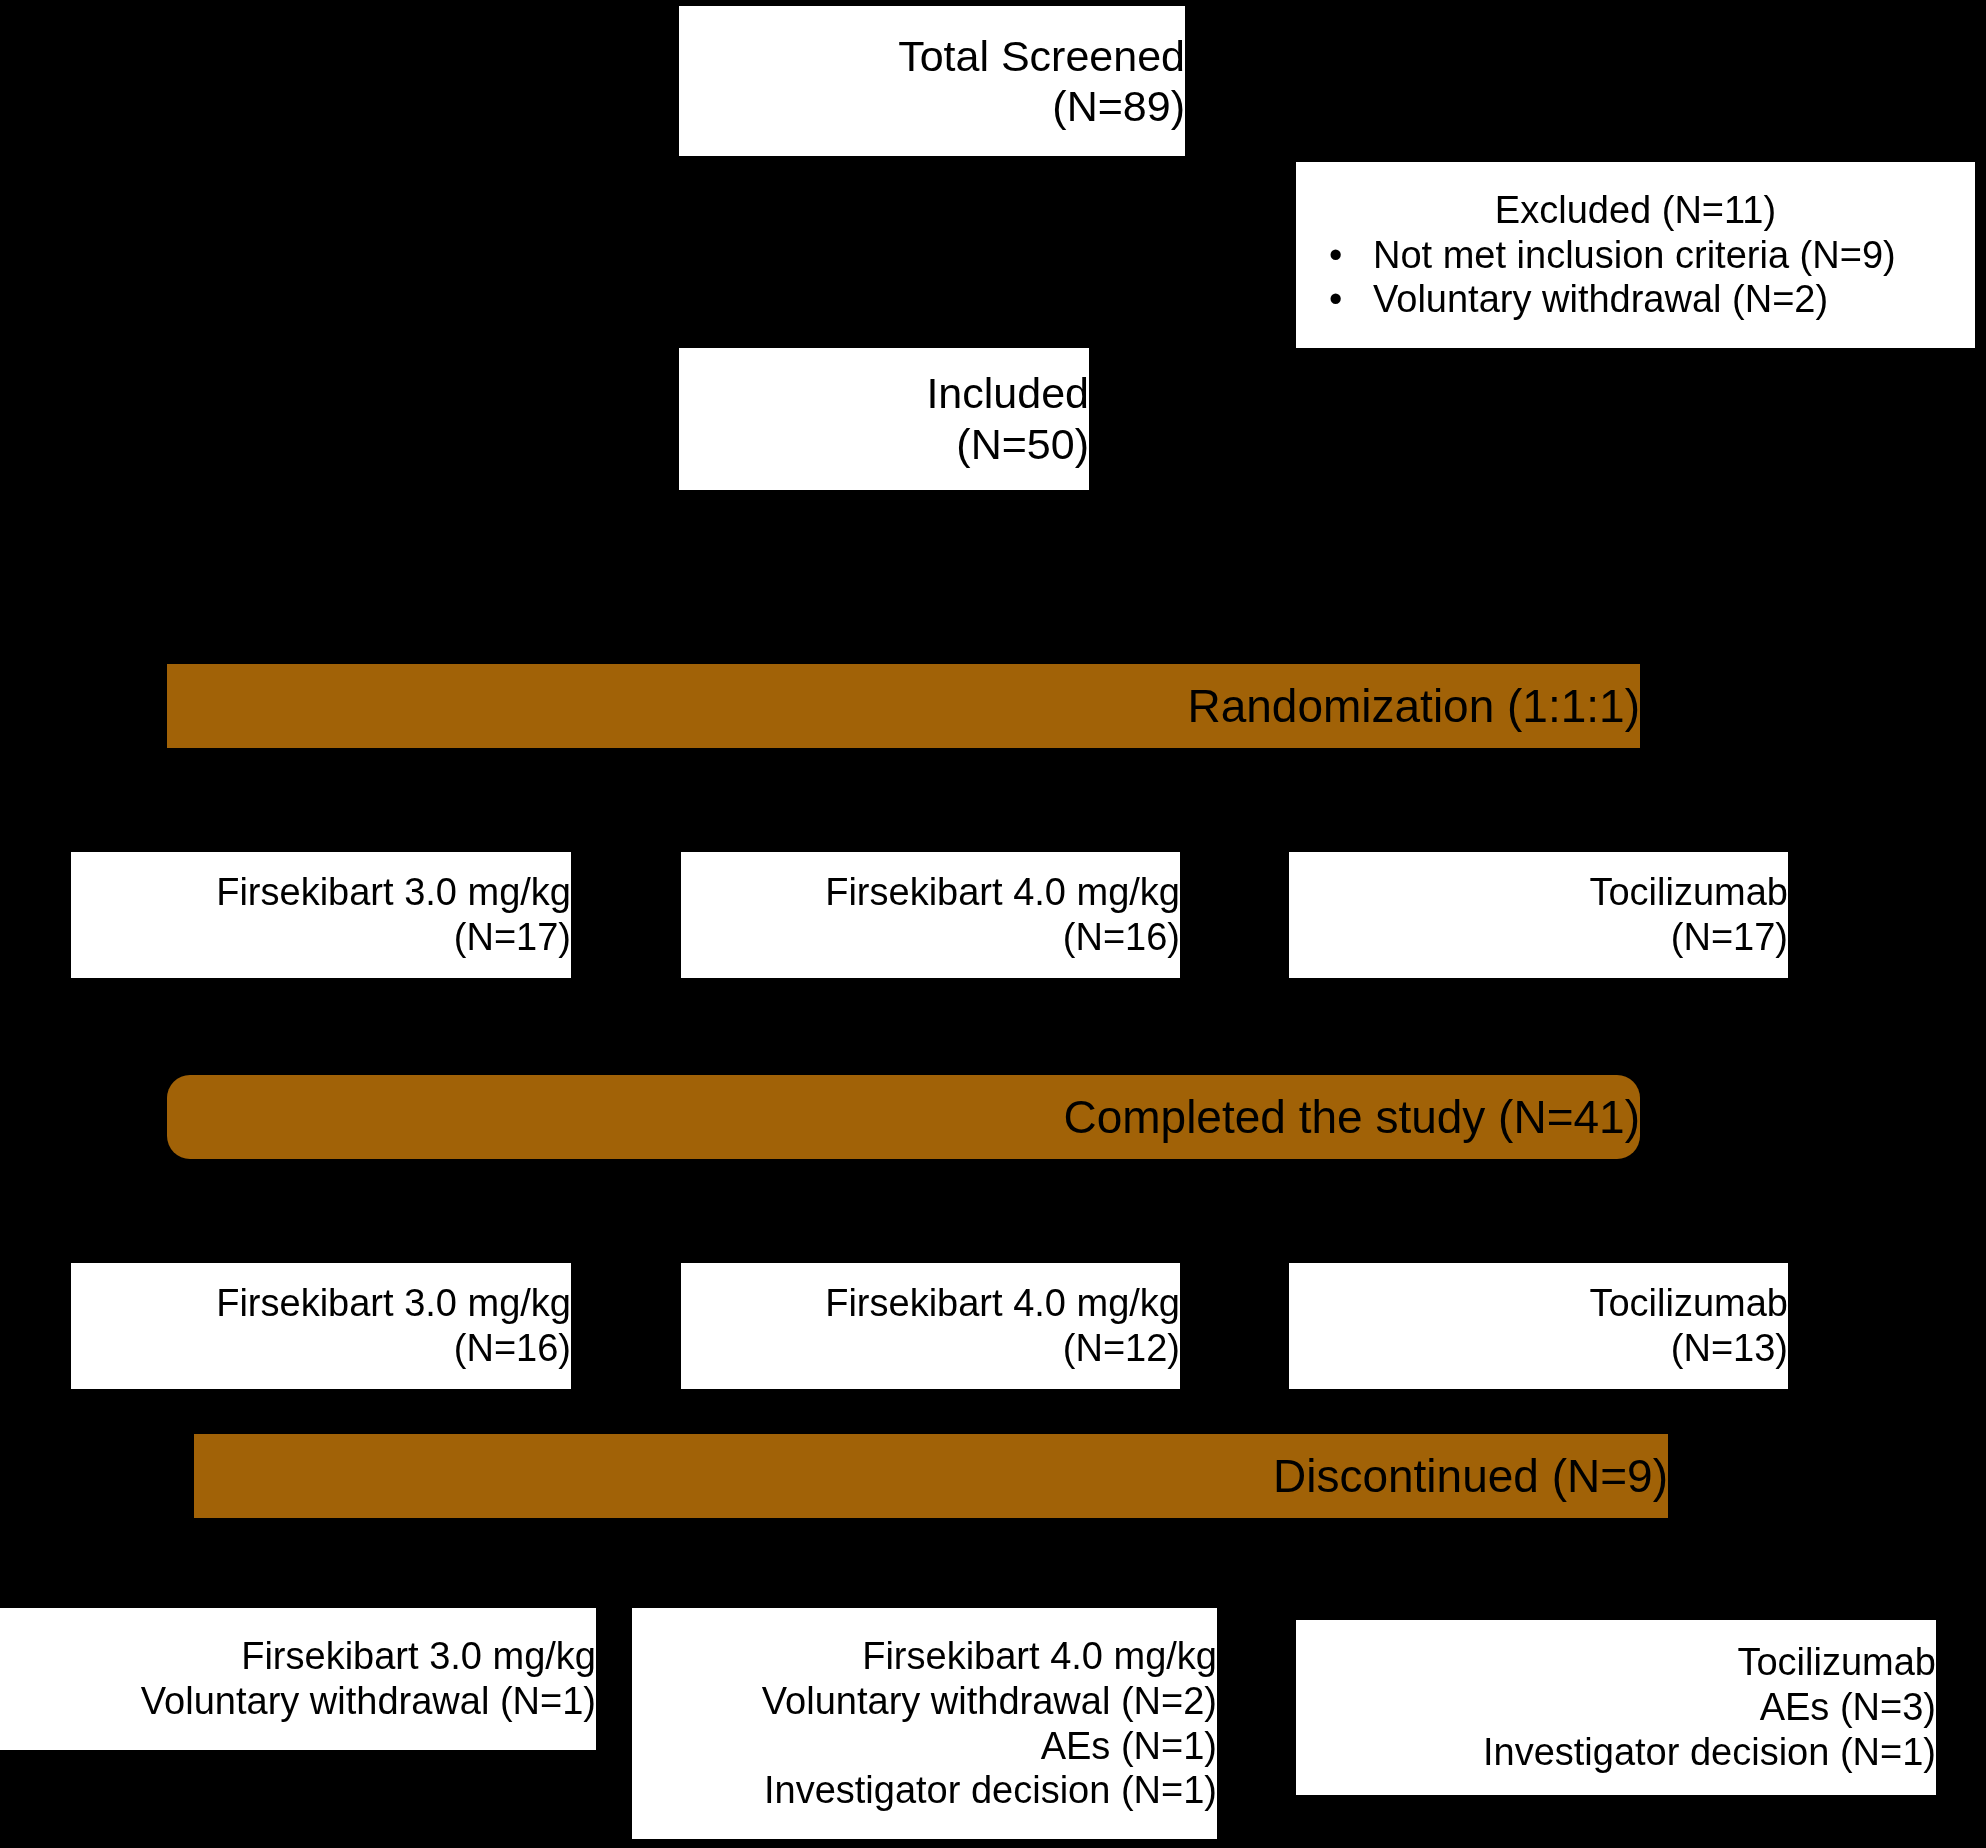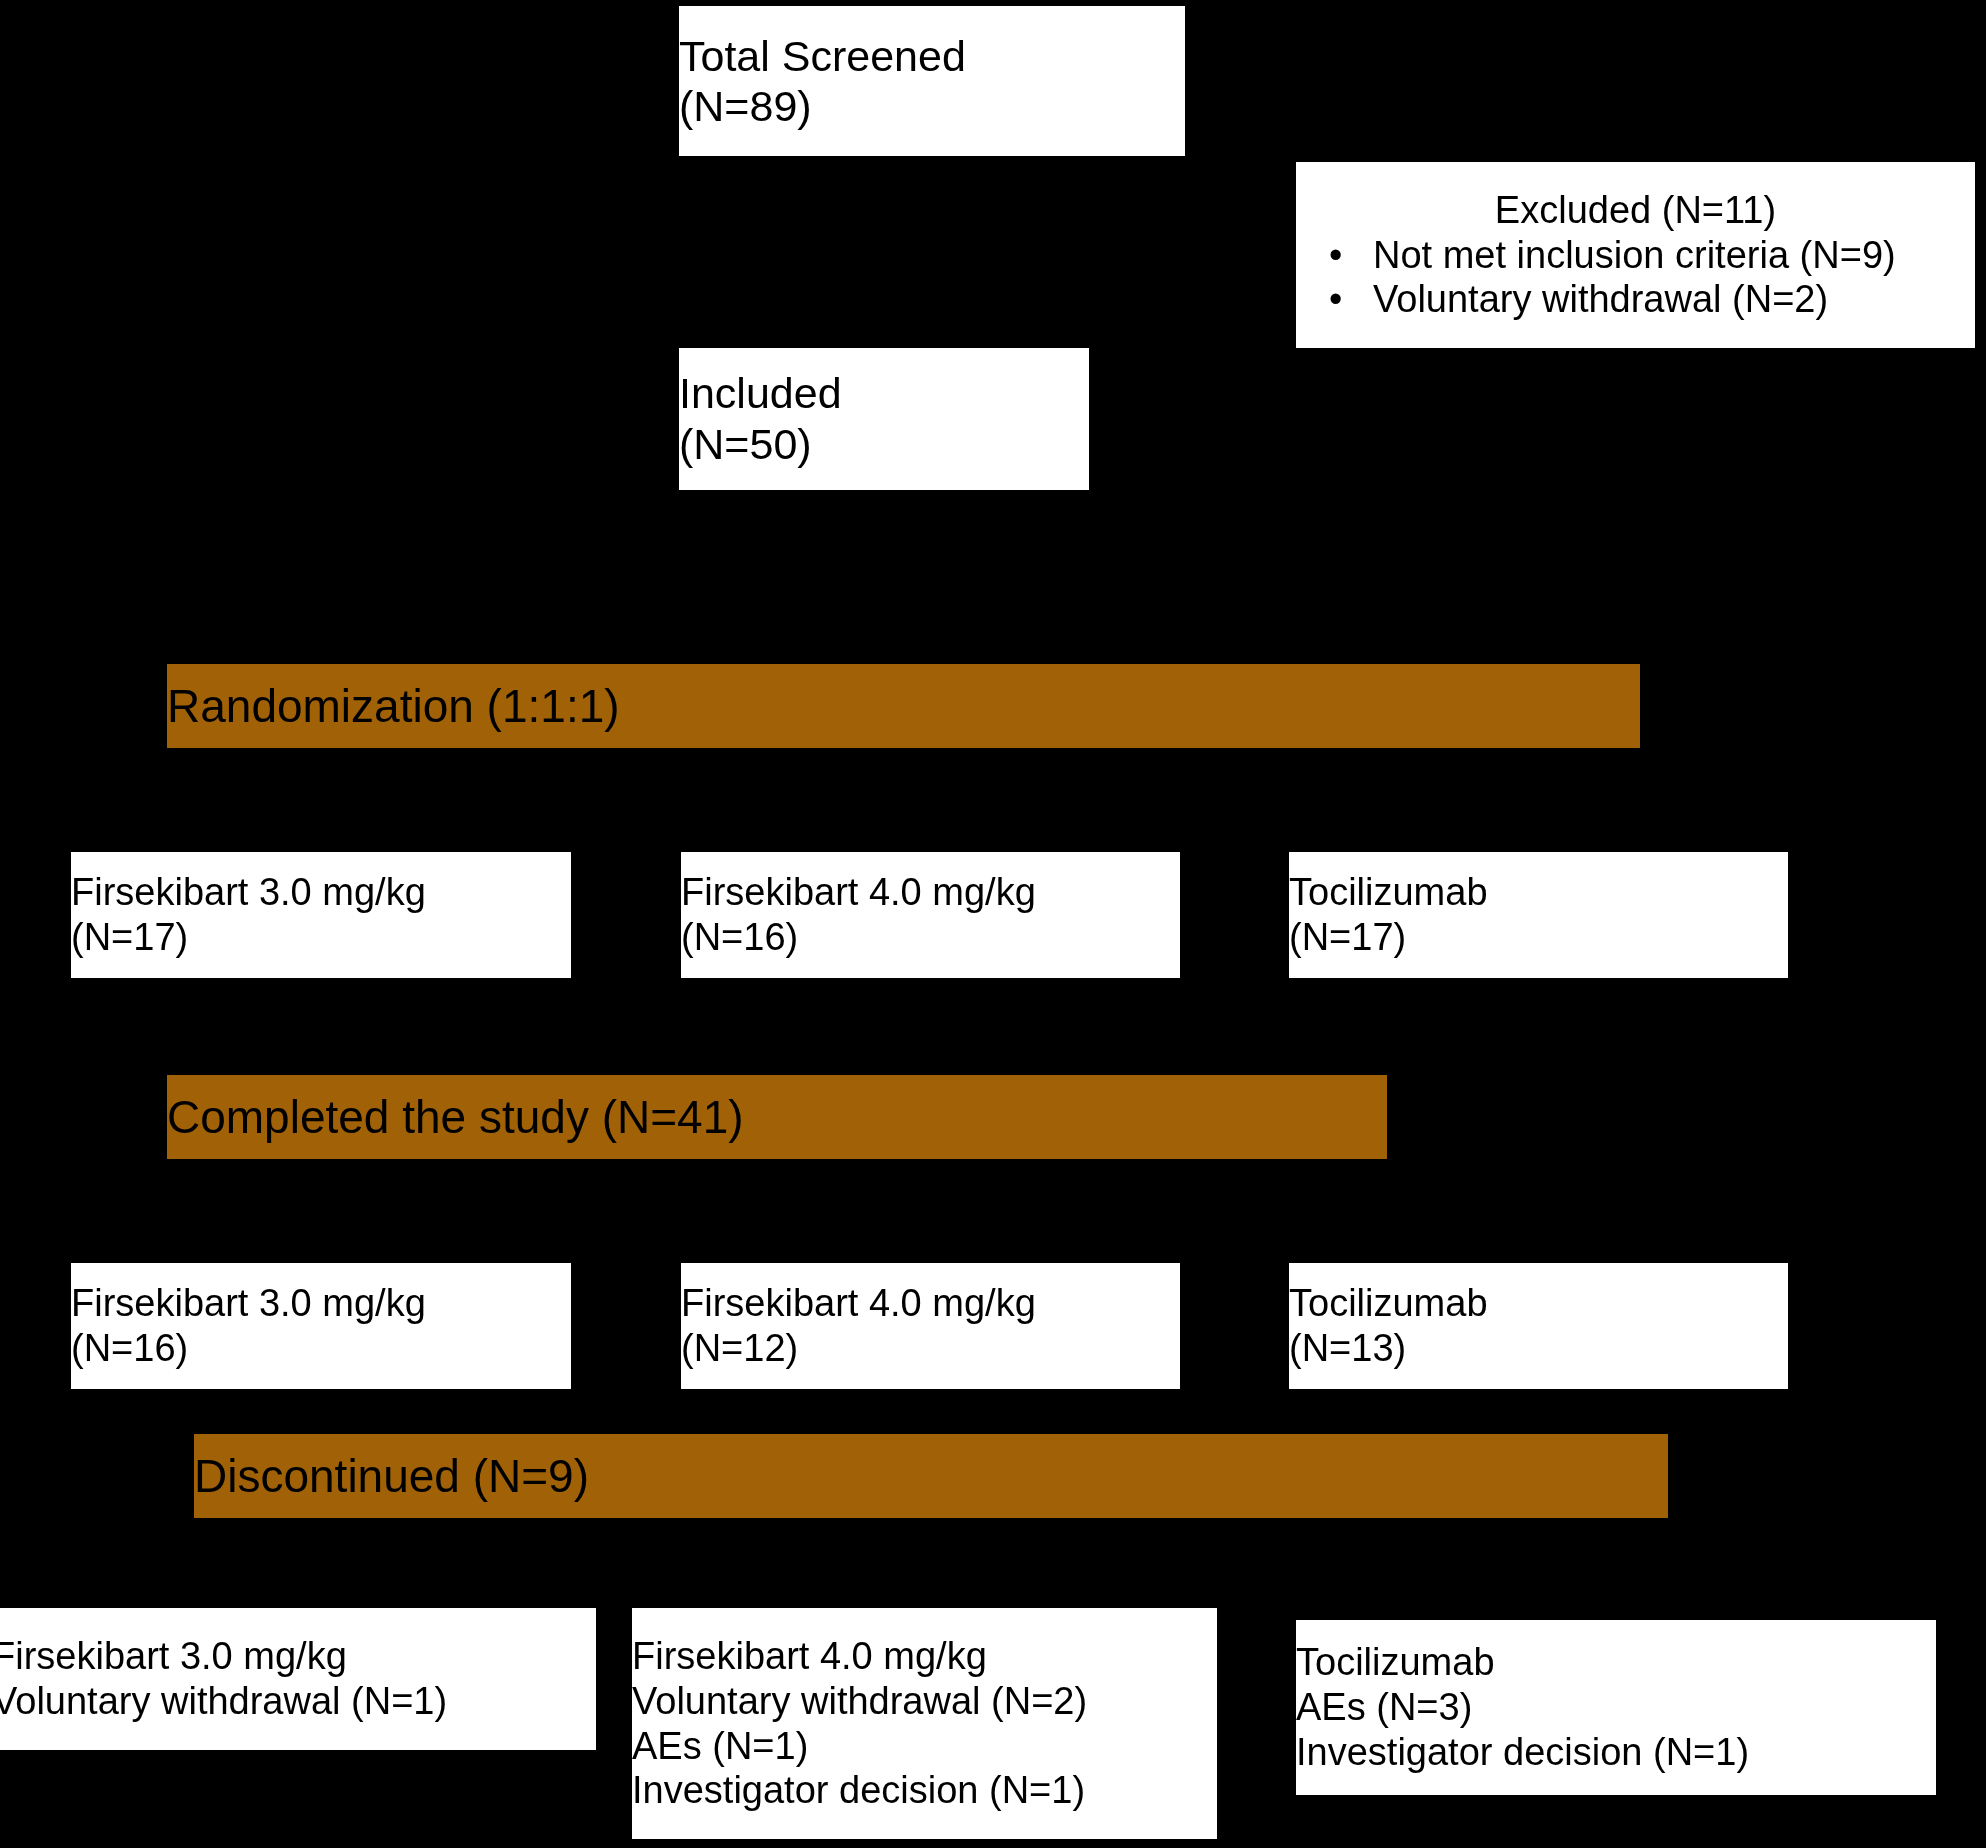--- a/index.html
+++ b/index.html
@@ -13,21 +13,21 @@
     height: 1848px;
     background: #000000;
     overflow: hidden;
     font-family: "Liberation Sans", sans-serif;
   }
   .node {
     position: absolute;
     box-sizing: border-box;
     display: flex;
     flex-direction: column;
-    align-items: flex-start;
+    align-items: flex-end;
     justify-content: center;
     text-align: center;
     color: #000000;
     line-height: 1.18;
   }
   .node.white {
     background: #ffffff;
   }
   .node.band {
     background: #a16207;
@@ -58,21 +58,21 @@
     width: 100%;
     text-align: center;
   }
 
   
   #node-total-screened { left: 679px;  top: 6.3px;    width: 506px;  height: 150px; font-size: 43px; }
   #node-excluded       { left: 1296px; top: 162px;  width: 679px;  height: 186px; font-size: 38px; }
   #node-included       { left: 679px;  top: 348px;  width: 410px;  height: 142px; font-size: 43px; }
 
   #node-randomization  { left: 167px;  top: 664px;  width: 1473px; height: 84px; font-size: 46px; }
-  #node-completed      { left: 167px;  top: 1075px; width: 1220px; height: 84px; font-size: 46px; }
+  #node-completed      { left: 167px;  top: 1075px; width: 1473px; height: 84px; font-size: 46px; border-radius: 23px; }
   #node-discontinued   { left: 194px;  top: 1434px; width: 1474px; height: 84px; font-size: 46px; }
 
   #node-arm1-rand { left: 71px;   top: 852px; width: 500px; height: 126px; font-size: 38px; }
   #node-arm2-rand { left: 681px;  top: 852px; width: 499px; height: 126px; font-size: 38px; }
   #node-arm3-rand { left: 1289px; top: 852px; width: 499px; height: 126px; font-size: 38px; }
 
   #node-arm1-comp { left: 71px;   top: 1263px; width: 500px; height: 126px; font-size: 38px; }
   #node-arm2-comp { left: 681px;  top: 1263px; width: 499px; height: 126px; font-size: 38px; }
   #node-arm3-comp { left: 1289px; top: 1263px; width: 499px; height: 126px; font-size: 38px; }
 

